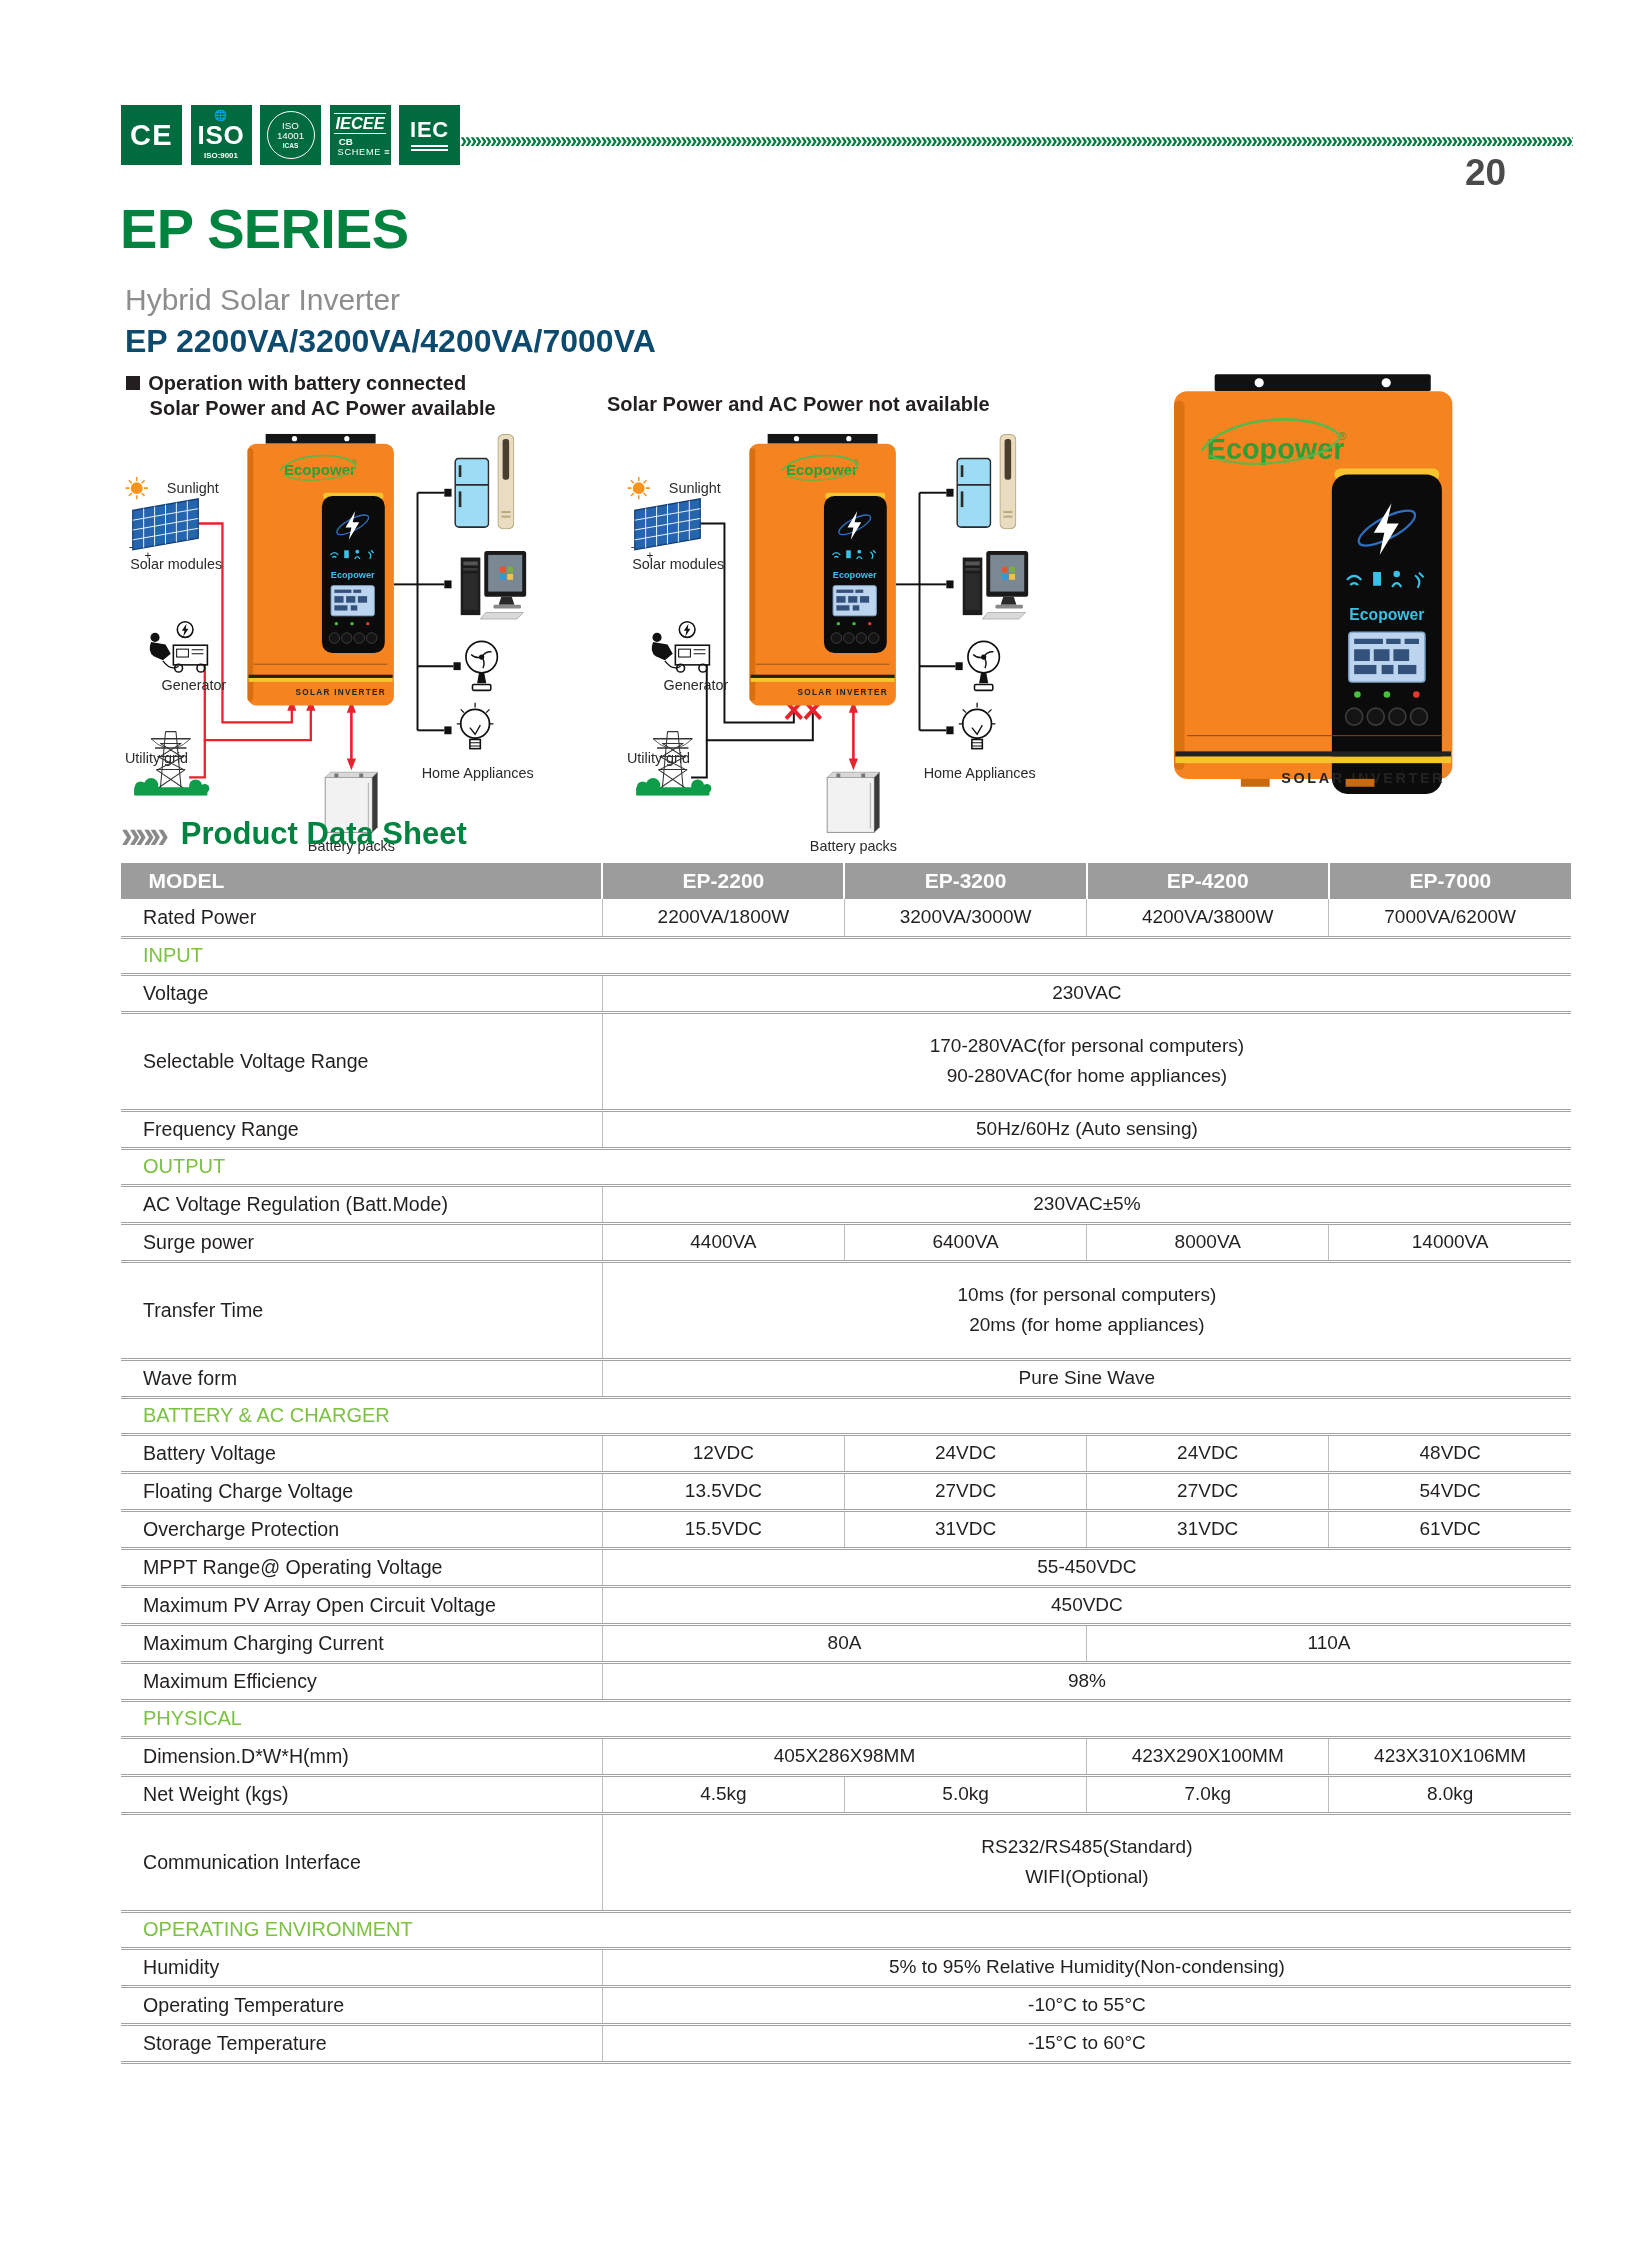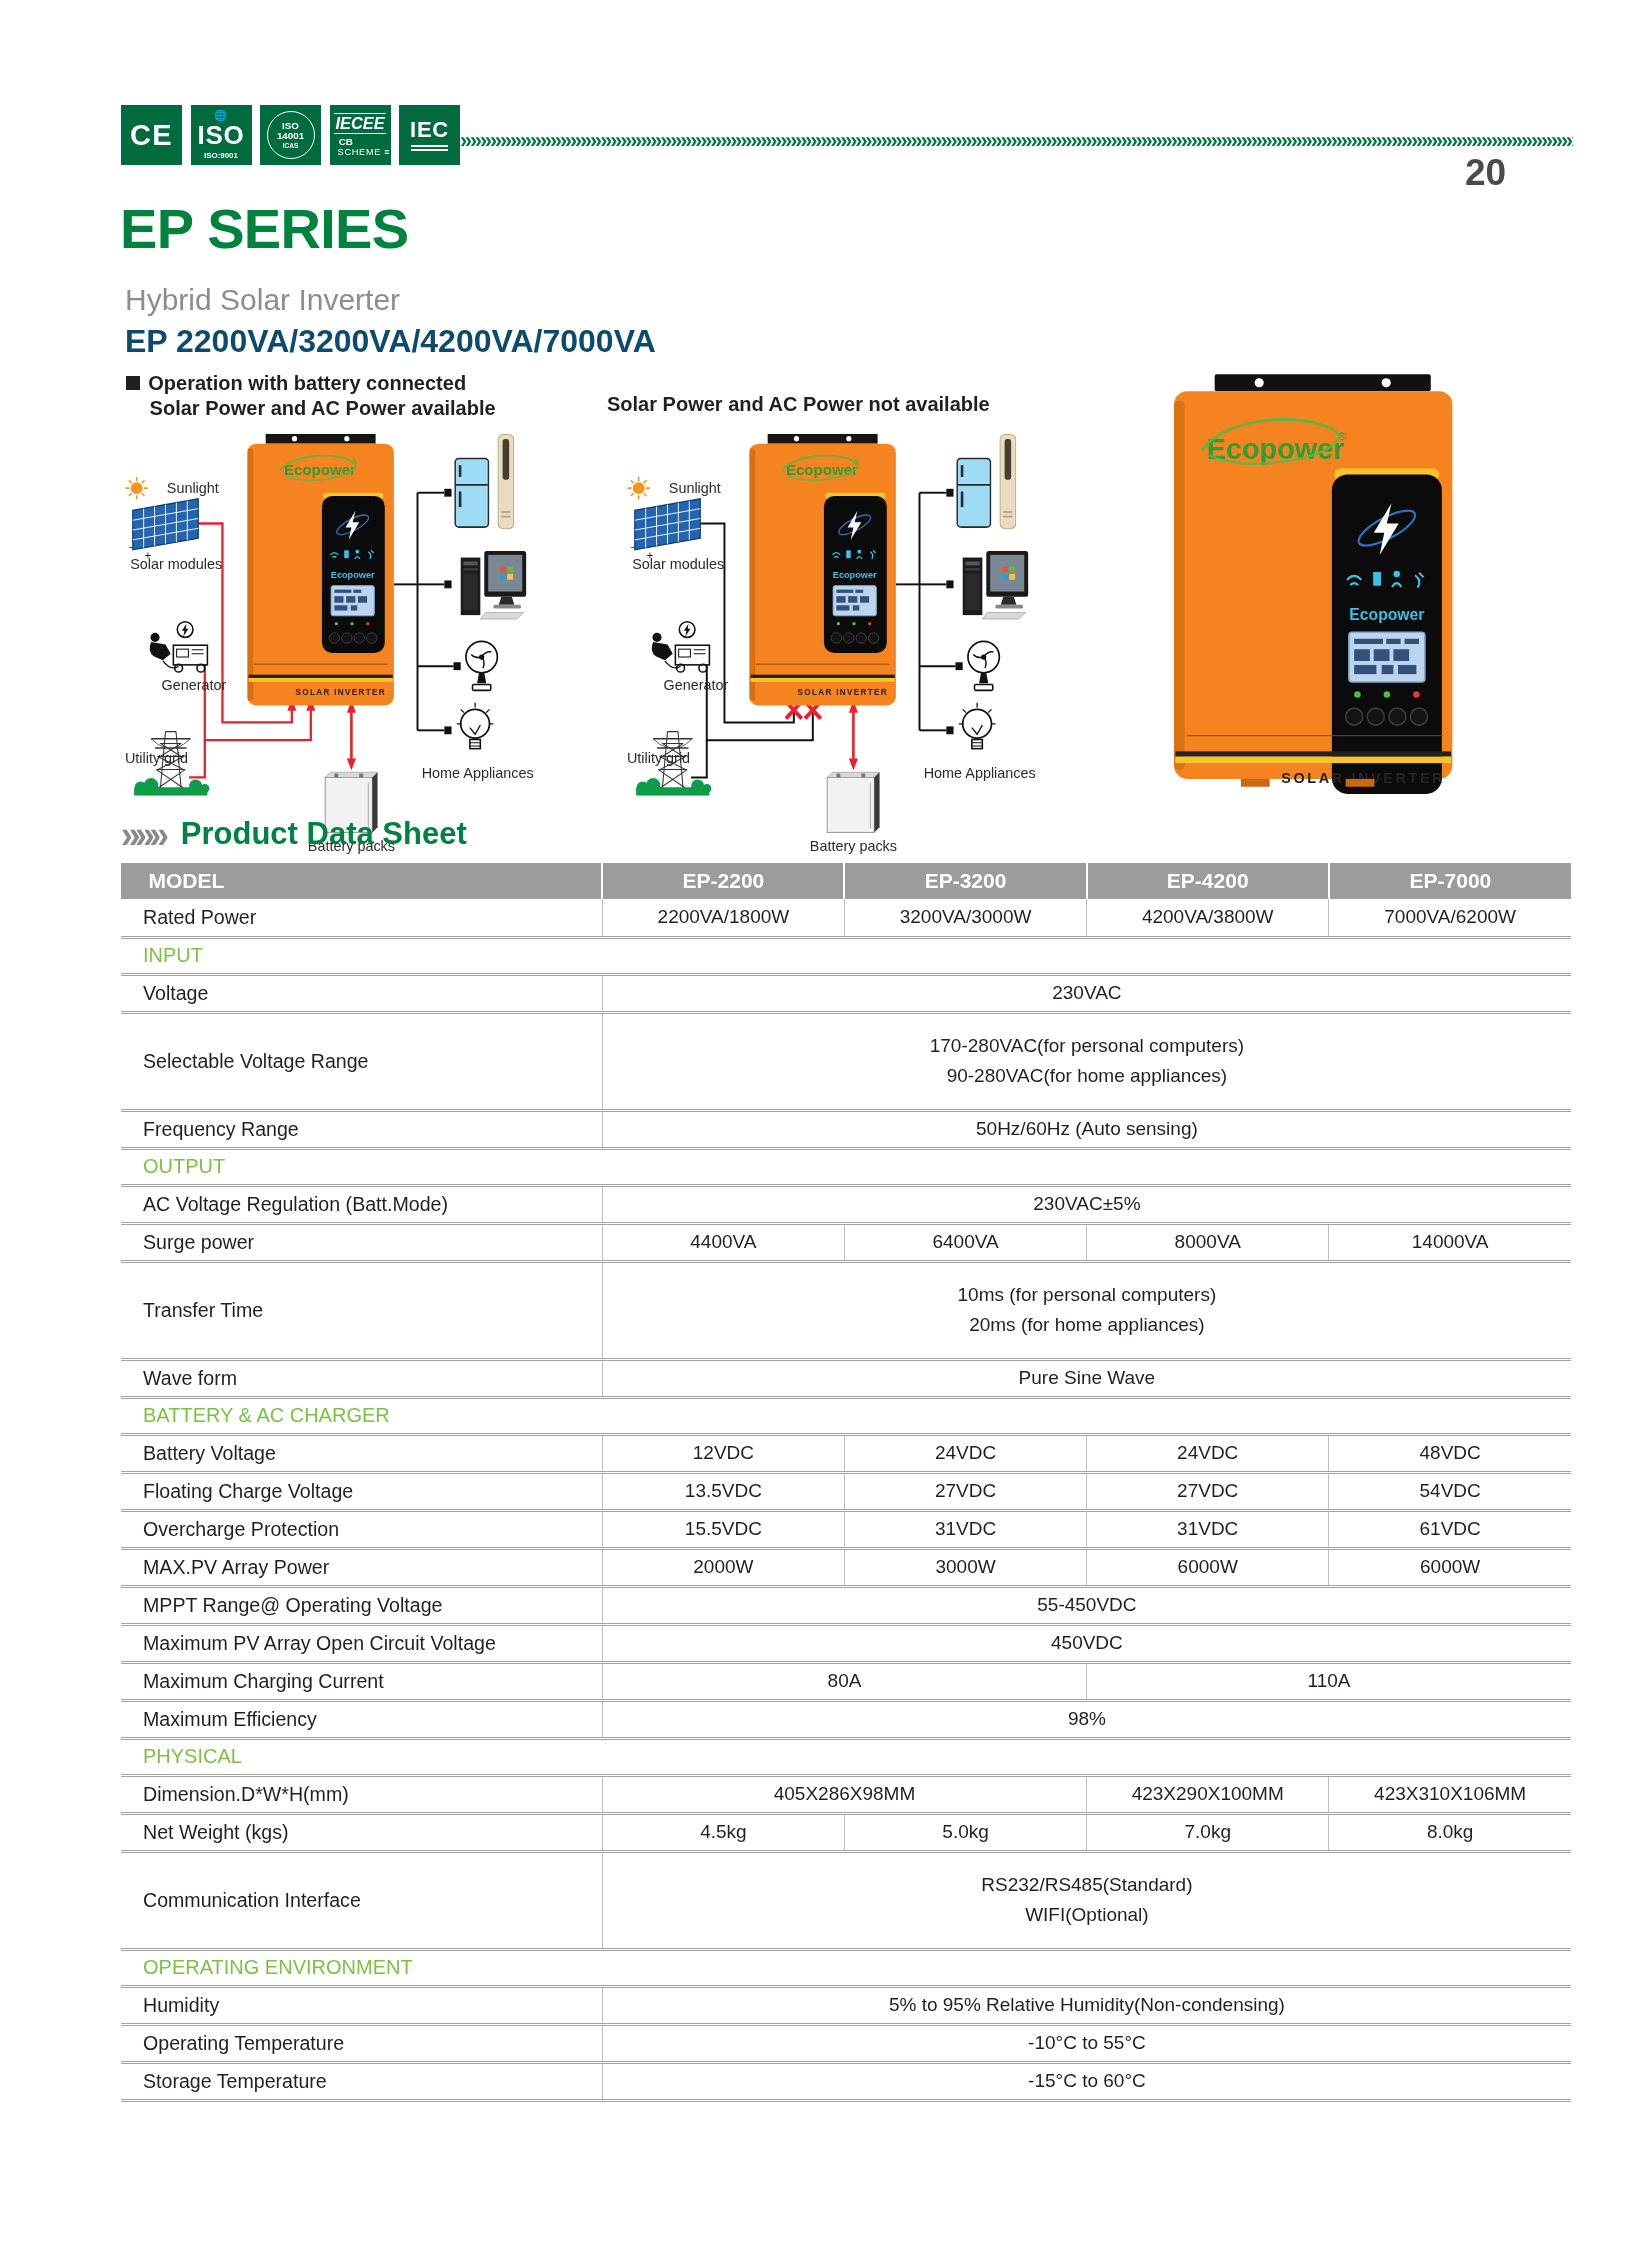--- a/index.html
+++ b/index.html
@@ -10,21 +10,21 @@
   .badges { position:absolute; left:121px; top:105px; display:flex; gap:8.5px; }
   .badge { width:61px; height:60px; background:#006B3F; color:#fff; display:flex; flex-direction:column;
            align-items:center; justify-content:center; text-align:center; line-height:1; }
   .badge .big { font-weight:bold; }
   .badge-ce .big { font-size:29px; letter-spacing:1.3px; }
   .badge-iso .big { font-size:26px; letter-spacing:0.7px; }
   .badge .sub { font-size:7.9px; font-weight:bold; margin-top:3.9px; }
   .badge .globe { font-size:10.5px; margin-bottom:1.3px; }
   .seal { width:48px; height:48px; border:1.3px solid #fff; border-radius:50%; display:flex; flex-direction:column;
           align-items:center; justify-content:center; }
-  .seal .seal-main { font-size:9.8px; font-weight:bold; width:34px; }
+  .seal .seal-main { font-size:9.8px; font-weight:normal; width:34px; }
   .seal .sub { font-size:6.5px; margin-top:2px; }
   .badge-iecee .big { font-size:16.4px; font-style:italic; border-top:1.3px solid #fff; border-bottom:1.3px solid #fff; padding:1.3px 1.3px; }
   .badge-iecee .l2 { font-size:9.8px; font-weight:bold; margin-top:2.6px; align-self:flex-start; margin-left:9.2px; }
   .badge-iecee .l3 { font-size:9.2px; font-weight:normal; margin-top:1.3px; letter-spacing:0.7px;margin-left:8px; }
   .badge-iec .big { font-size:22px; letter-spacing:0.7px; }
   .iec-bars { width:37px; margin-top:3.9px; border-top:2px solid #fff; border-bottom:2px solid #fff; height:5.9px; }
   .chevron-strip { position:absolute; left:460px; top:128px; width:1113px; height:27.5px; overflow:hidden;
                    white-space:nowrap; color:#007A3E; font-size:21.6px; font-weight:bold; letter-spacing:-2px; }
   .page-number { position:absolute; left:1465px; top:152px; font-size:37px; font-weight:bold; color:#4B4B4B; }
 
@@ -513,27 +513,20 @@
           <td class="val">54VDC</td>
         </tr>
         <tr class="data-row">
           <td class="label">Overcharge Protection</td>
           <td class="val">15.5VDC</td>
           <td class="val">31VDC</td>
           <td class="val">31VDC</td>
           <td class="val">61VDC</td>
         </tr>
         <tr class="data-row">
-          <td class="label">MAX.PV Array Power</td>
-          <td class="val">2000W</td>
-          <td class="val">3000W</td>
-          <td class="val">6000W</td>
-          <td class="val">6000W</td>
-        </tr>
-        <tr class="data-row">
           <td class="label">MPPT  Range@ Operating Voltage</td>
           <td class="val" colspan="4">55-450VDC</td>
         </tr>
         <tr class="data-row">
           <td class="label">Maximum PV Array Open Circuit Voltage</td>
           <td class="val" colspan="4">450VDC</td>
         </tr>
         <tr class="data-row">
           <td class="label">Maximum Charging Current</td>
           <td class="val" colspan="2">80A</td>

